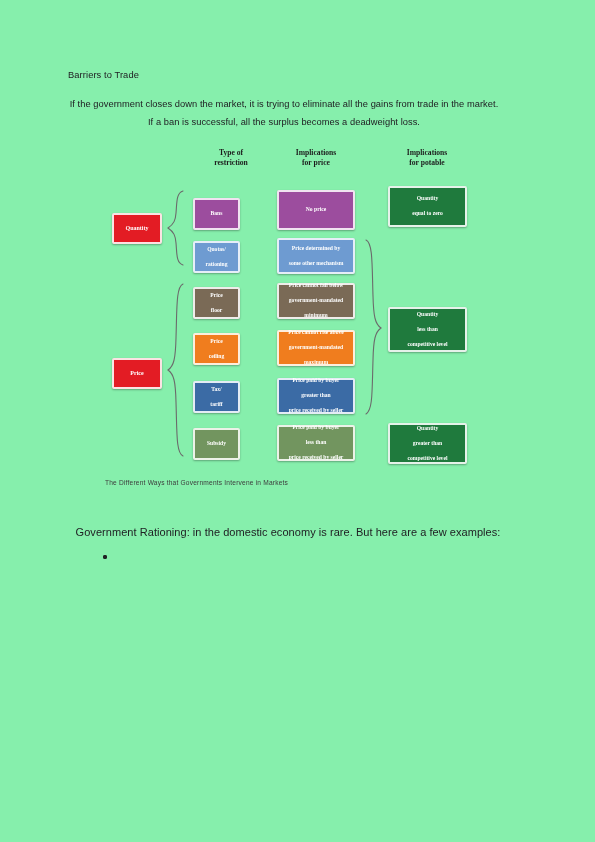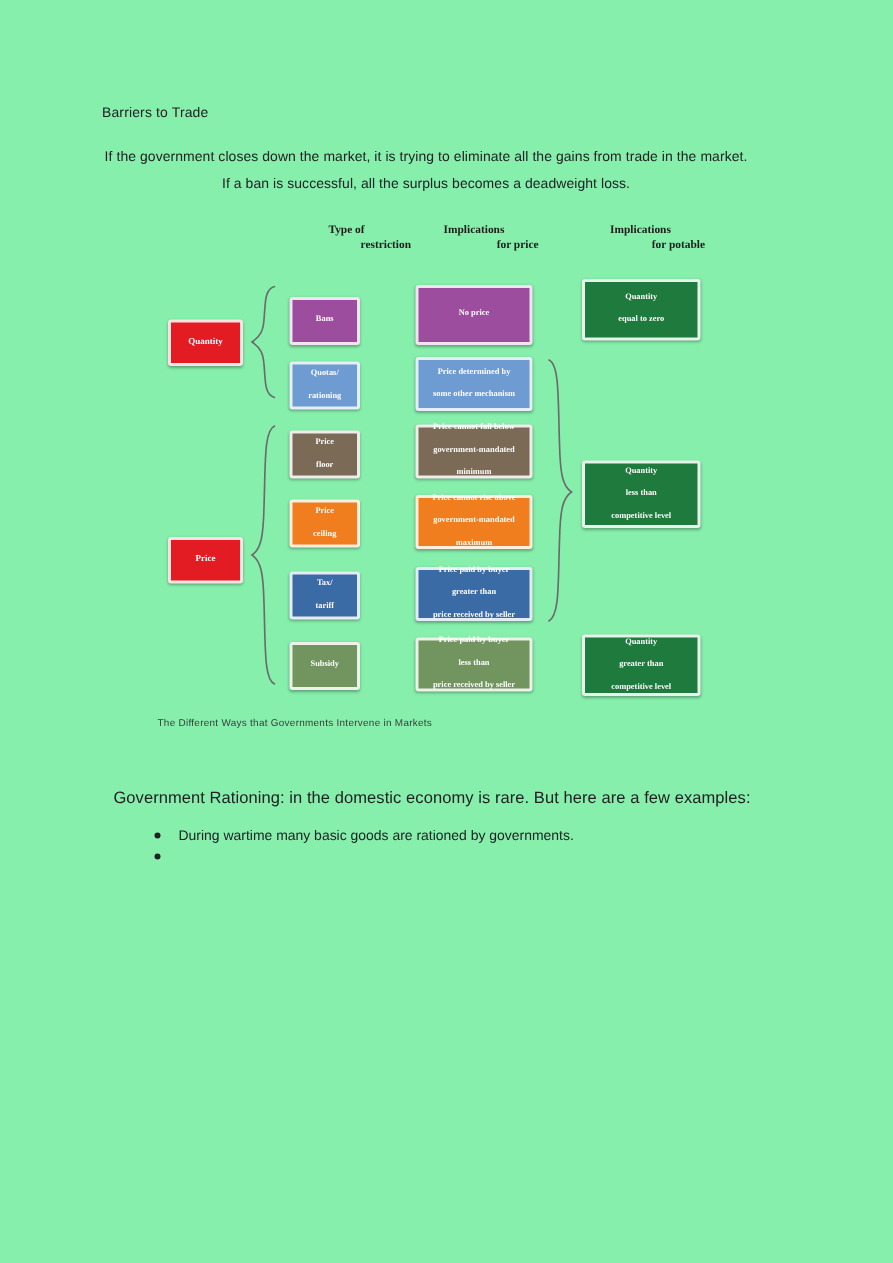--- a/index.html
+++ b/index.html
@@ -93,21 +93,21 @@
 
   .col-header {
     position: absolute;
     text-align: center;
     font-family: "Liberation Serif", serif;
     font-weight: bold;
     font-size: 7.6px;
     line-height: 10px;
     color: #1c1c1c;
   }
-  .col-header .l2 { display: block; text-align: right; }
+  .col-header .l2 { display: block; }
 
   .node {
     position: absolute;
     box-sizing: border-box;
     border: 2.2px solid #f2f2f2;
     border-radius: 2px;
     display: flex;
     align-items: center;
     justify-content: center;
     text-align: center;
@@ -280,20 +280,19 @@
     </div>
 
     <div class="fig-caption">The Different Ways that Governments Intervene in Markets</div>
   </div>
 
   <div class="doc-para2">Government Rationing: in the domestic economy is rare. But here are a few examples:</div>
 
   <ul class="bullets">
     <li>
       <span class="bullet-dot"></span>
-      <span>During wartime many basic goods are rationed by governments.</span>
     </li>
     <li>
       <span class="bullet-dot"></span>
     </li>
   </ul>
 
 </div>
 
 </body></html>

